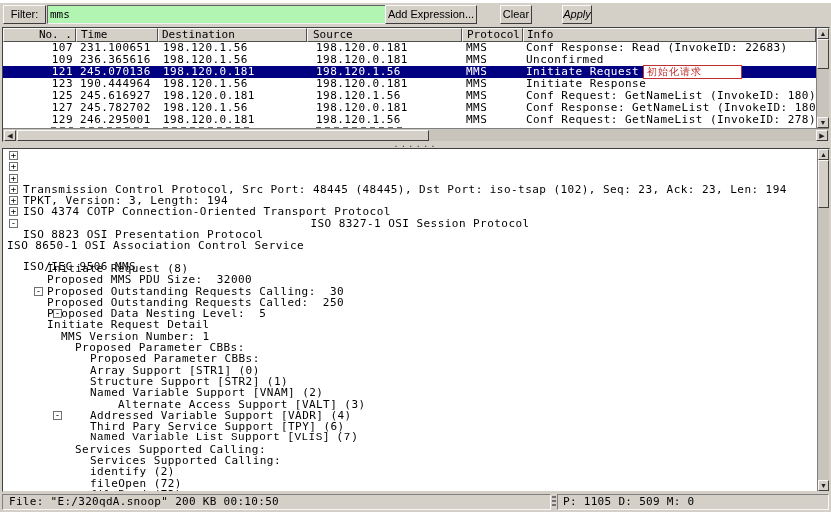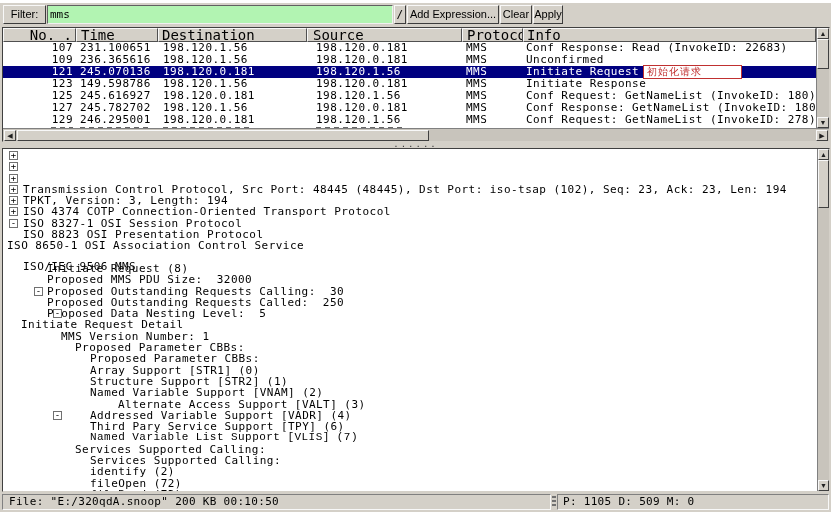--- a/index.html
+++ b/index.html
@@ -12,30 +12,30 @@
   
   .filter-bar{position:relative;height:24px;background:var(--bg);}
   .btn{position:absolute;top:2px;height:19px;font-size:11px;line-height:17px;
        text-align:center;background:var(--bg);border:1px solid;
        border-color:#f8f8f8 #3c3c3c #3c3c3c #f8f8f8;box-sizing:border-box;color:#000;}
   .filter-btn{left:3px;width:43px;}
   .filter-input{position:absolute;left:47px;top:2px;width:346px;height:19px;box-sizing:border-box;
        background:var(--green);border:1px solid;border-color:#606060 #f0f0f0 #f0f0f0 #606060;
        font-family:"DejaVu Sans Mono",monospace;font-size:11px;padding:0 2px;color:#000;}
   .filter-check{left:394px;width:12px;font-family:"DejaVu Sans Mono",monospace;}
-  .btn-addexpr{left:407px;width:92px;}
+  .btn-addexpr{left:385px;width:92px;}
   .btn-clear{left:500px;width:32px;}
-  .btn-apply{left:533px;width:30px;}
+  .btn-apply{left:562px;width:30px;font-style:italic;}
 
   
   .packet-pane{position:relative;margin:0 1px 0 2px;height:115px;background:#fff;
        border:1px solid;border-color:#404040 #d4d0c8 #d4d0c8 #404040;box-sizing:border-box;}
   .pl-inner{position:absolute;left:0;top:0;right:13px;bottom:13px;overflow:hidden;background:#fff;}
   .pl-header{display:flex;height:14px;}
-  .hcell{box-sizing:border-box;font-family:"DejaVu Sans Mono",monospace;font-size:14px;
+  .hcell{box-sizing:border-box;font-family:"DejaVu Sans Mono",monospace;font-size:11px;
        line-height:12px;padding-left:4px;background:var(--bg);border:1px solid;
        border-color:#f8f8f8 #505050 #505050 #f8f8f8;white-space:nowrap;overflow:hidden;}
   .prow{display:flex;height:12px;font-size:11px;line-height:12px;white-space:nowrap;position:relative;}
   .c{box-sizing:border-box;overflow:hidden;flex:none;}
   .c-no{width:73px;text-align:right;padding-right:3px;}
   .c-time{width:82px;padding-left:4px;}
   .c-src{width:155px;padding-left:5px;}
   .c-dst{width:149px;padding-left:3px;}
   .c-proto{width:61px;padding-left:4px;}
   .c-info{flex:1 1 auto;padding-left:3px;}
@@ -139,21 +139,21 @@
     <span class="c c-time">245.070136</span>
     <span class="c c-src">198.120.0.181</span>
     <span class="c c-dst">198.120.1.56</span>
     <span class="c c-proto">MMS</span>
     <span class="c c-info">Initiate Request</span>
   <span class="annotation">初始化请求</span>
         </div>
 
   <div class="prow">
     <span class="c c-no">123</span>
-    <span class="c c-time">149.598786</span>
+    <span class="c c-time">190.444964</span>
     <span class="c c-src">198.120.1.56</span>
     <span class="c c-dst">198.120.0.181</span>
     <span class="c c-proto">MMS</span>
     <span class="c c-info">Initiate Response</span>
   </div>
 
   <div class="prow">
     <span class="c c-no">125</span>
     <span class="c c-time">245.616927</span>
     <span class="c c-src">198.120.0.181</span>
@@ -213,21 +213,21 @@
     <span class="ttext" style="padding-left: 20px; display: block;">TPKT, Version: 3, Length: 194</span>
   </div>
 
   <div class="tline">
     <span class="expander" style="left: 6px;">+</span>
     <span class="ttext" style="padding-left: 20px; display: block;">ISO 4374 COTP Connection-Oriented Transport Protocol</span>
   </div>
 
   <div class="tline">
     <span class="expander" style="left: 6px;">+</span>
-    <span class="ttext" style="padding-left: 20px; display: block;">ISO 8327-1 OSI Session Protocol</span>
+    <span class="ttext" style="padding-left: 20px; display: block; text-align: center;">ISO 8327-1 OSI Session Protocol</span>
   </div>
 
   <div class="tline">
     <span class="expander" style="left: 6px;">+</span>
     <span class="ttext" style="padding-left: 20px; display: block;">ISO 8823 OSI Presentation Protocol</span>
   </div>
 
   <div class="tline">
     <span class="expander" style="left: 6px;">+</span>
     <span class="ttext" style="padding-left: 4px; display: block;">ISO 8650-1 OSI Association Control Service</span>
@@ -258,21 +258,21 @@
     <span class="ttext" style="padding-left: 44px; display: block;">Proposed Outstanding Requests Called:  250</span>
   </div>
 
   <div class="tline">
     
     <span class="ttext" style="padding-left: 44px; display: block;">Proposed Data Nesting Level:  5</span>
   </div>
 
   <div class="tline">
     <span class="expander" style="left: 31px;">-</span>
-    <span class="ttext" style="padding-left: 18px; display: block;">Initiate Request Detail</span>
+    <span class="ttext" style="padding-left: 44px; display: block;">Initiate Request Detail</span>
   </div>
 
   <div class="tline">
     
     <span class="ttext" style="padding-left: 58px; display: block;">MMS Version Number: 1</span>
   </div>
 
   <div class="tline">
     <span class="expander" style="left: 50px;">-</span>
     <span class="ttext" style="padding-left: 72px; display: block;">Proposed Parameter CBBs:</span>

